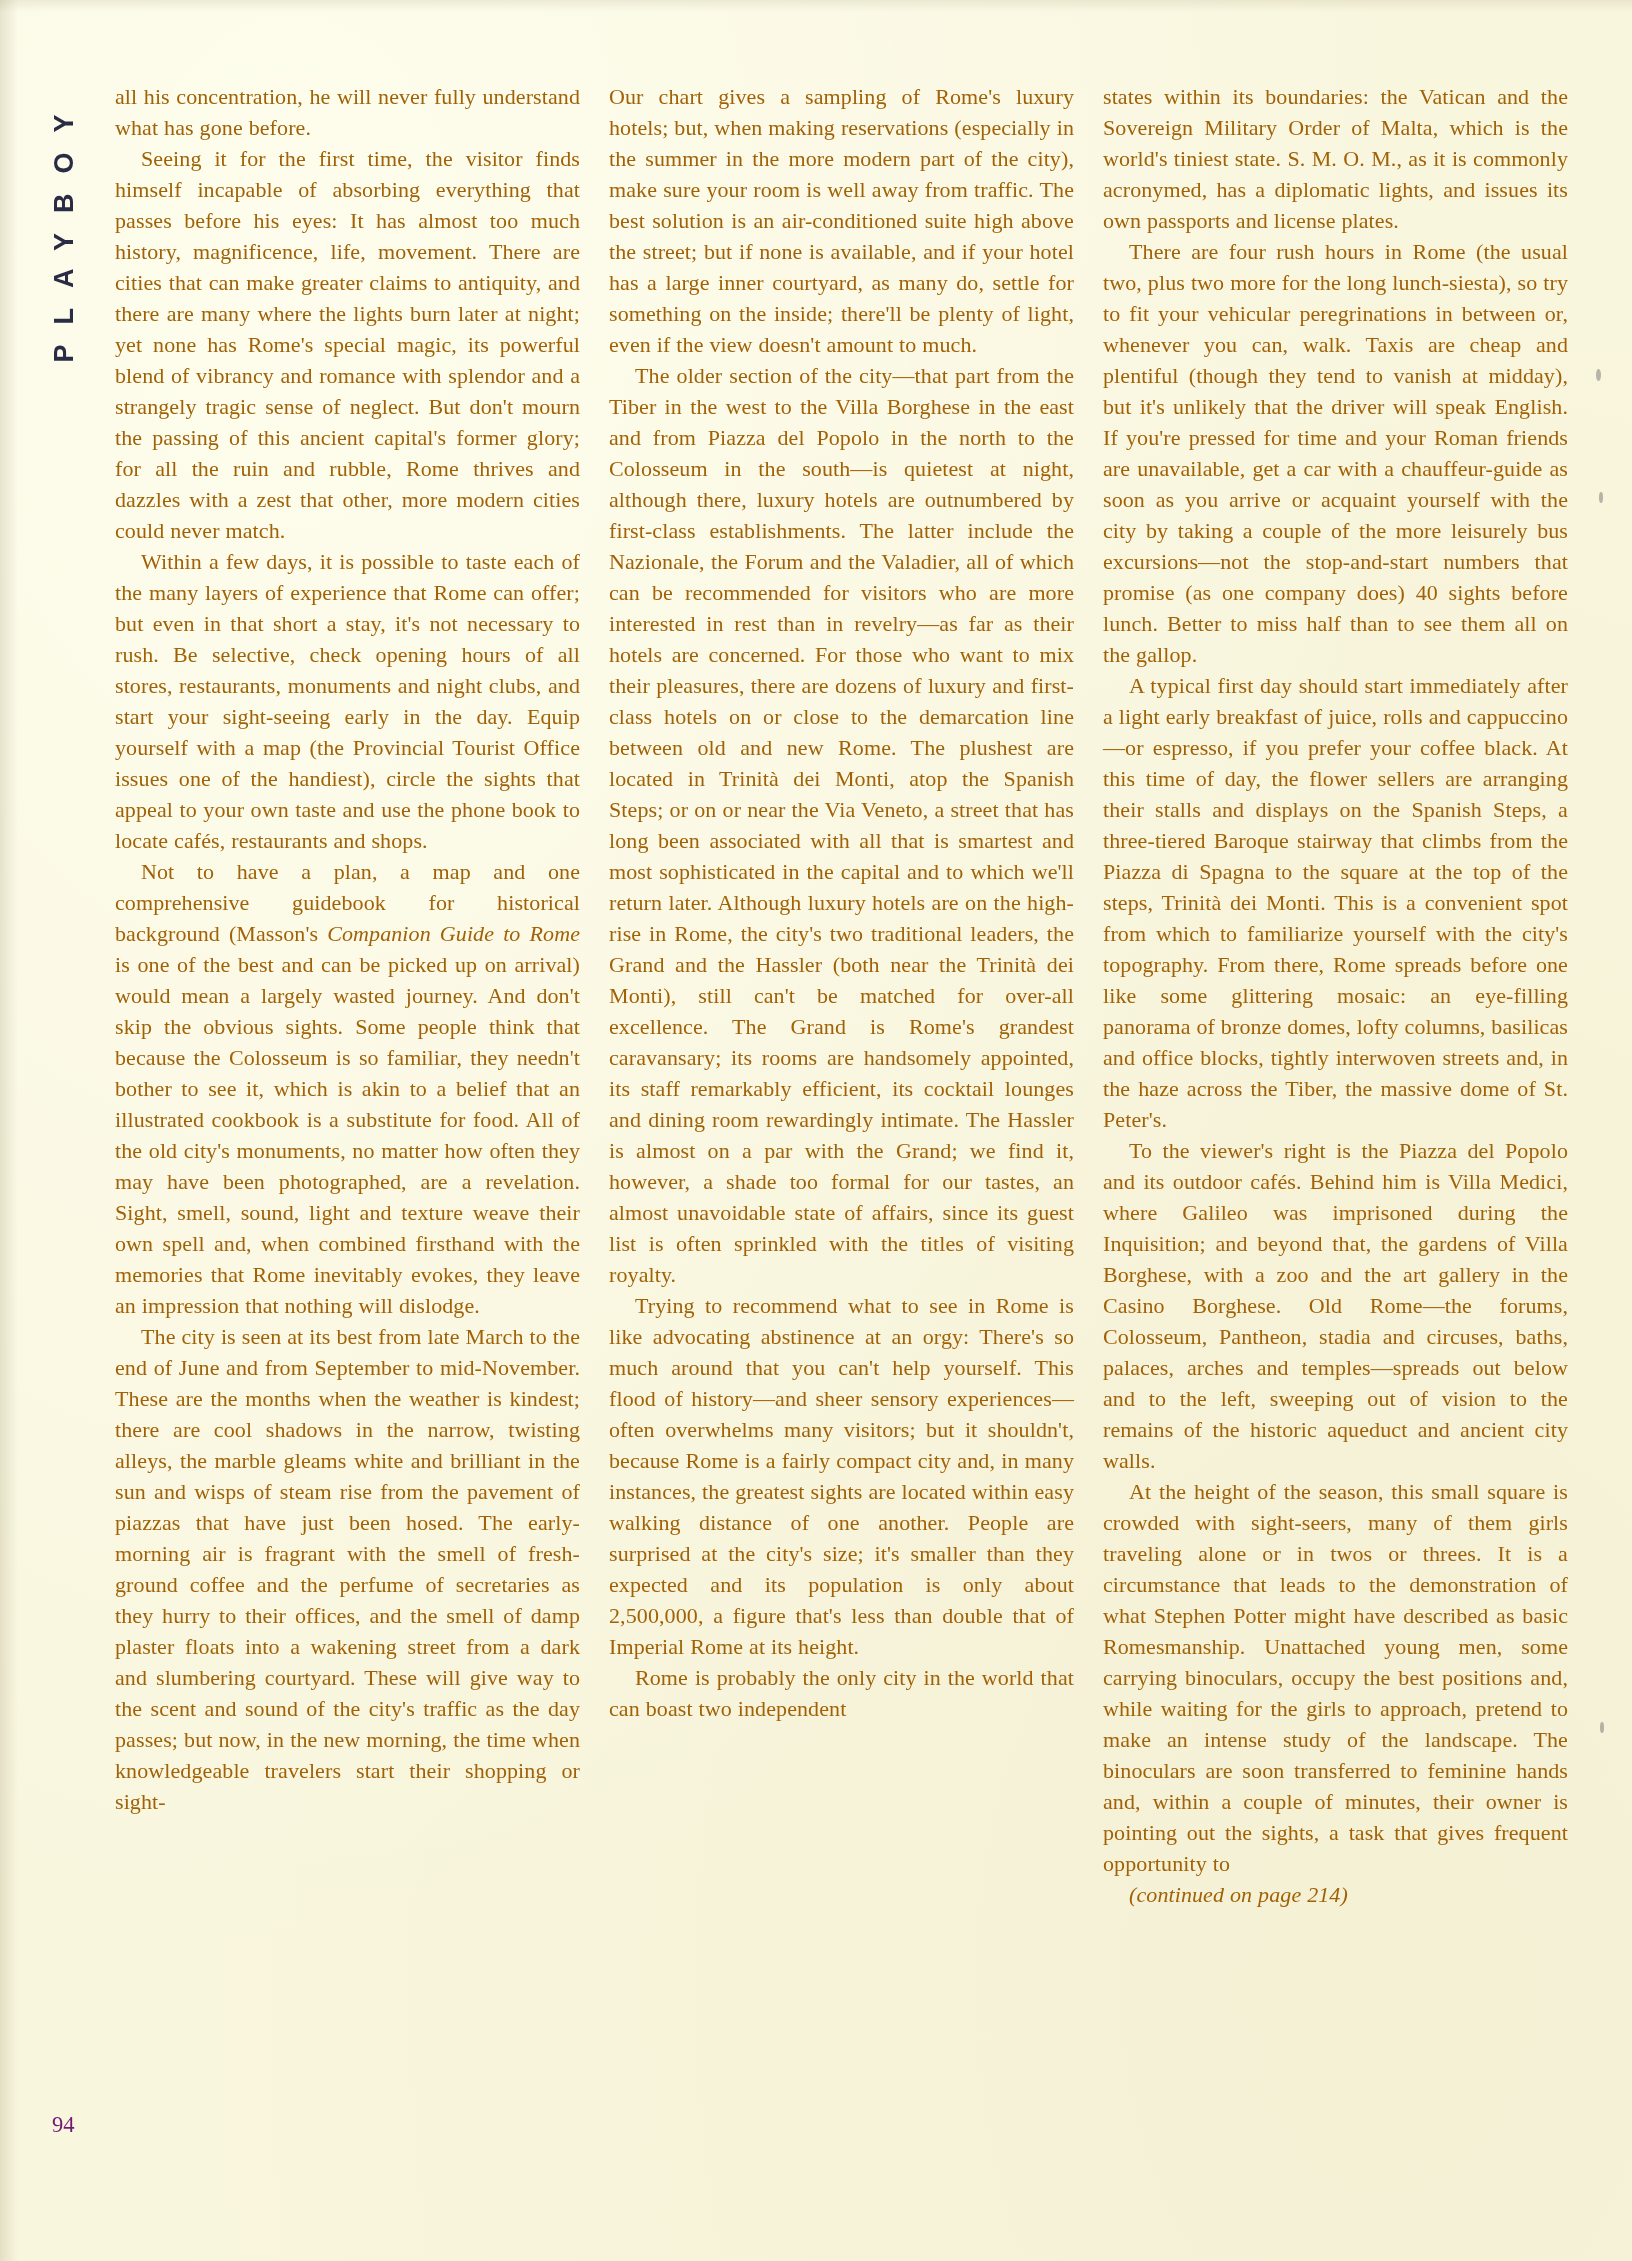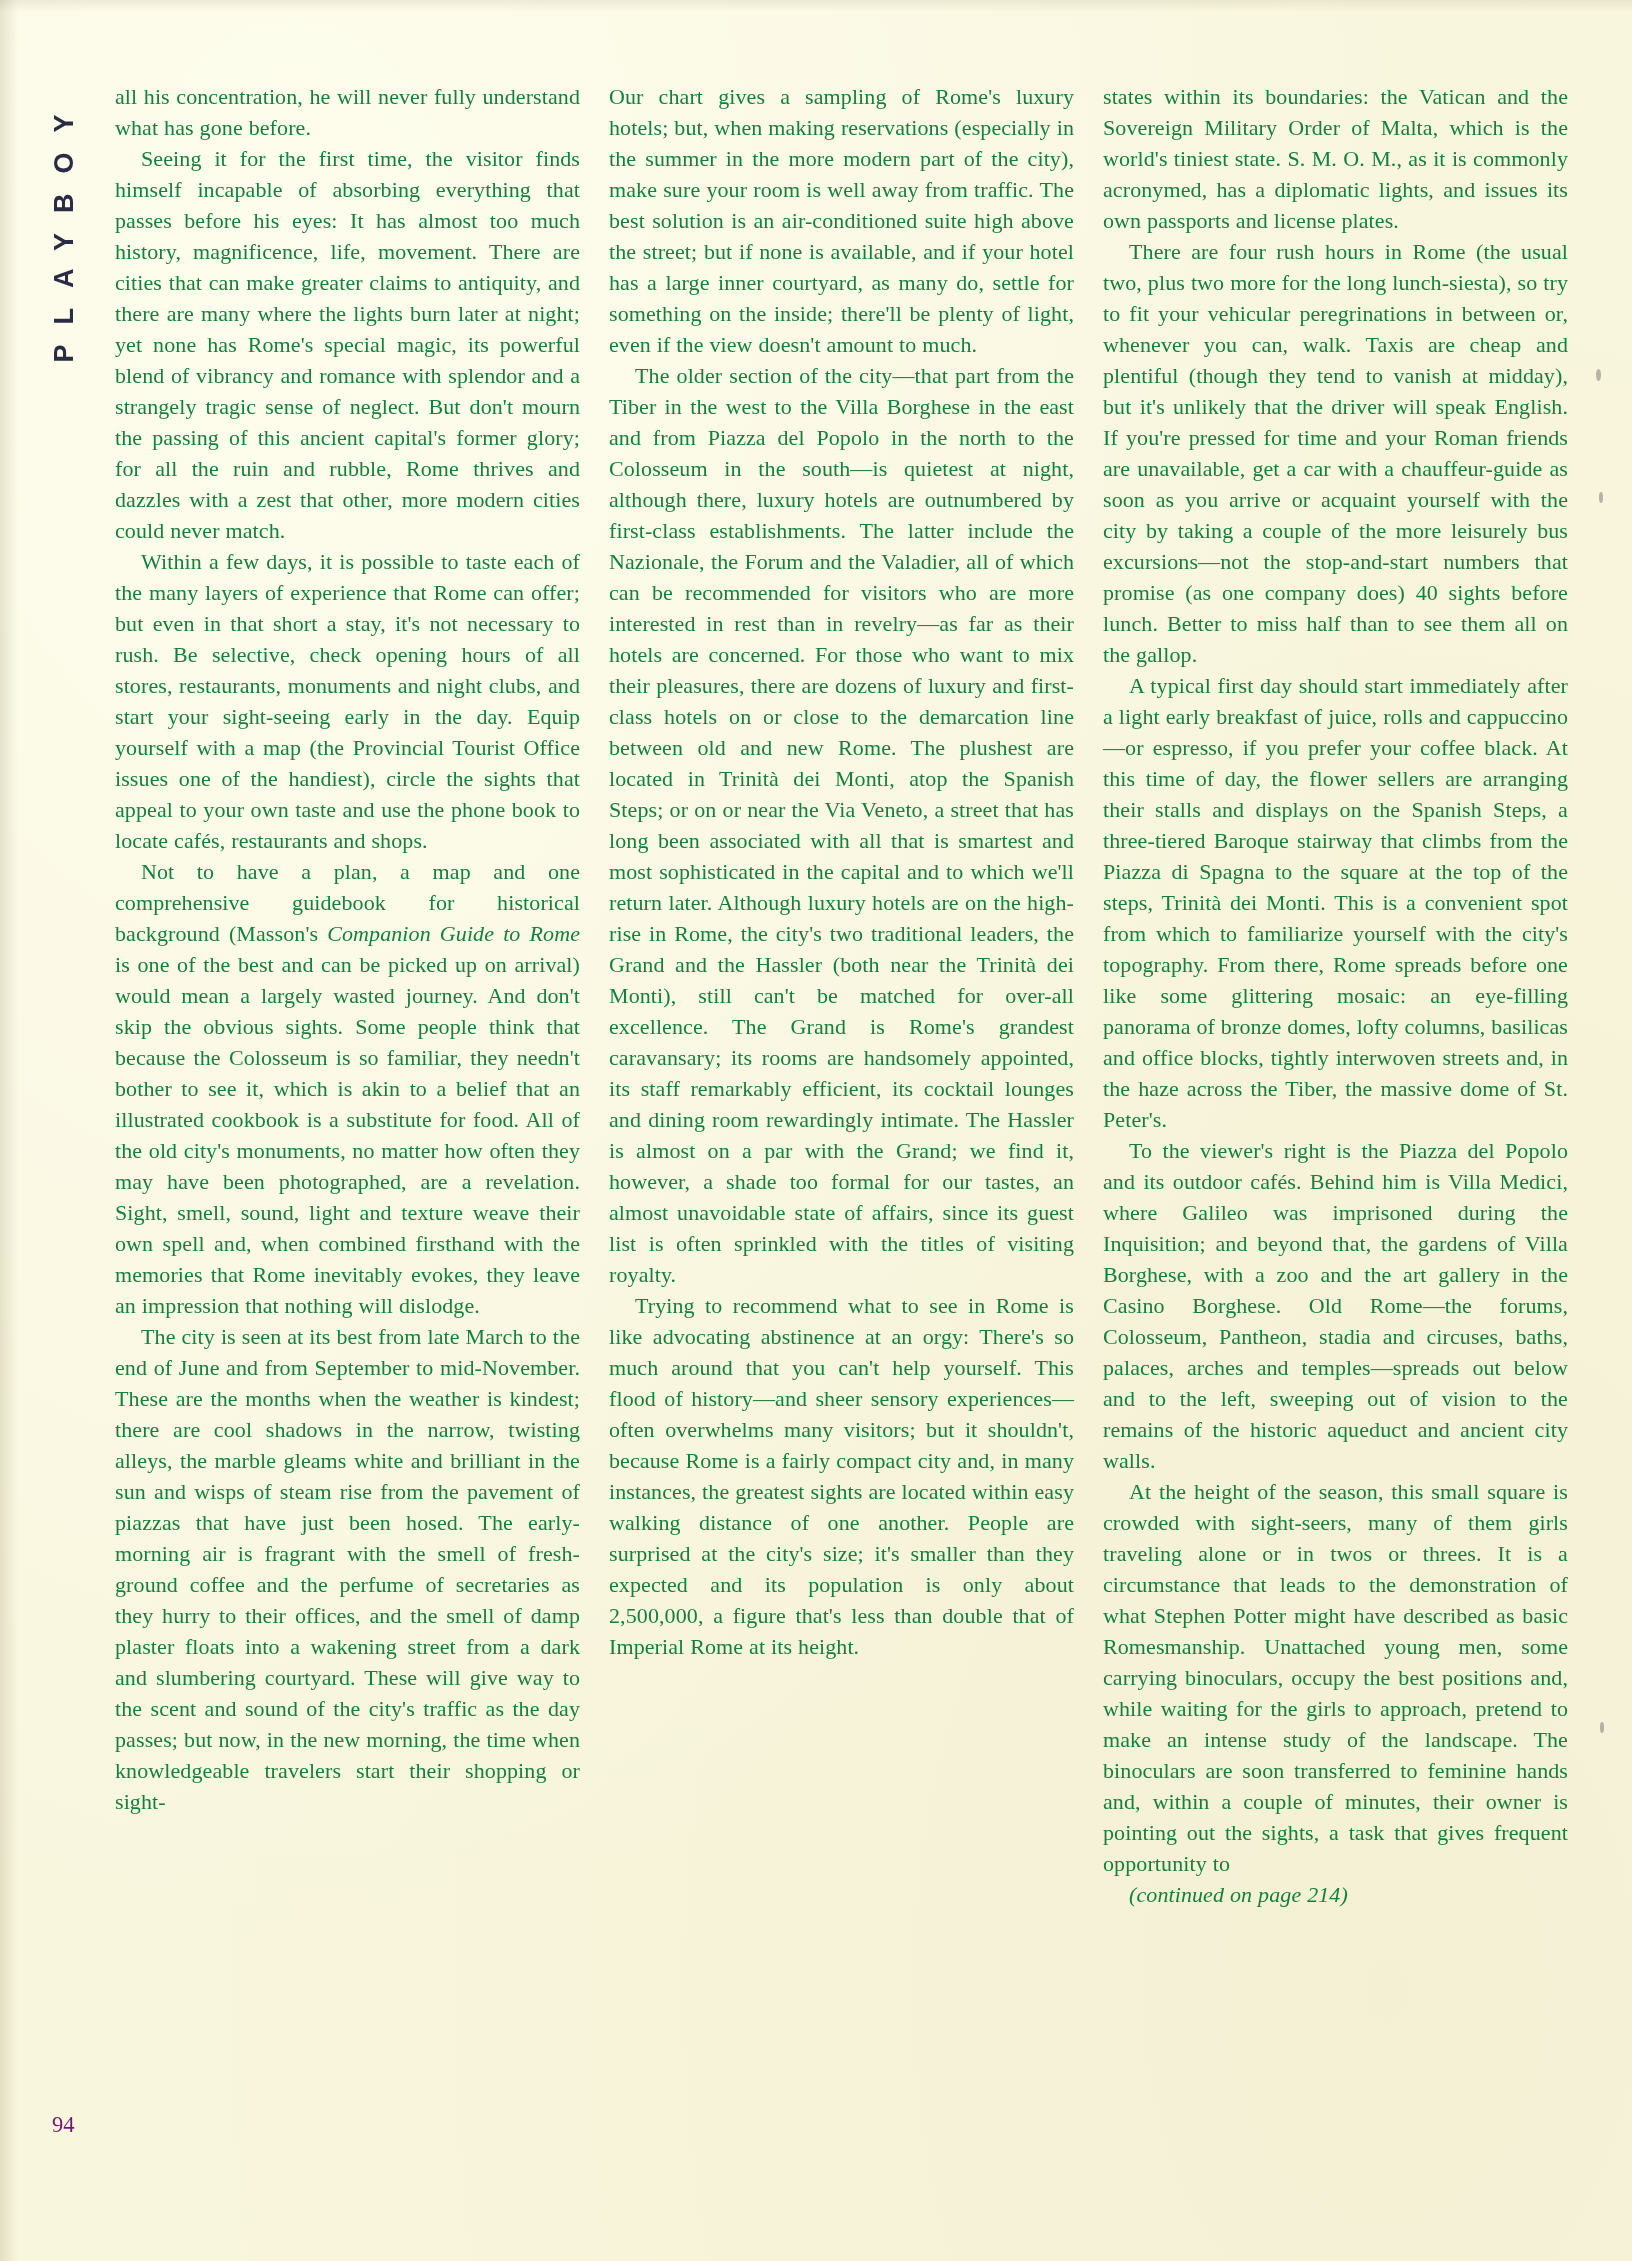--- a/index.html
+++ b/index.html
@@ -80,21 +80,21 @@
   .col {
     width: 465px;
     position: relative;
   }
   .col p {
     margin: 0;
     text-align: justify;
     text-justify: inter-word;
     font-size: 22px;
     line-height: 31px;
-    color: #15803d;
+    color: #a16207;
     letter-spacing: 0.1px;
     word-spacing: 0.3px;
     hyphens: none;
   }
   .col p + p { text-indent: 26px; }
   .col p.first { text-indent: 0; }
   .col p i, .col p em { font-style: italic; margin-top: 47px; }
 
   .contd {
     margin-top: 0;
@@ -147,20 +147,21 @@
       <p>Seeing it for the first time, the visitor finds himself incapable of absorbing everything that passes before his eyes: It has almost too much history, magnificence, life, movement. There are cities that can make greater claims to antiquity, and there are many where the lights burn later at night; yet none has Rome's special magic, its powerful blend of vibrancy and romance with splendor and a strangely tragic sense of neglect. But don't mourn the passing of this ancient capital's former glory; for all the ruin and rubble, Rome thrives and dazzles with a zest that other, more modern cities could never match.</p>
       <p>Within a few days, it is possible to taste each of the many layers of experience that Rome can offer; but even in that short a stay, it's not necessary to rush. Be selective, check opening hours of all stores, restaurants, monuments and night clubs, and start your sight-seeing early in the day. Equip yourself with a map (the Provincial Tourist Office issues one of the handiest), circle the sights that appeal to your own taste and use the phone book to locate cafés, restaurants and shops.</p>
       <p><span>Not to have a plan, a map and one comprehensive guidebook for historical background (Masson's </span><i>Companion Guide to Rome</i><span> is one of the best and can be picked up on arrival) would mean a largely wasted journey. And don't skip </span><span>the obvious sights. Some people think that because the Colosseum is so familiar, they needn't bother to see it, which is akin to a belief that an illustrated cookbook is a substitute for food. All of the old city's monuments, no matter how often they may have been photographed, are a revelation. Sight, smell, sound, light and texture weave their own spell and, when combined firsthand with the memories that Rome inevitably evokes, they leave an impression that nothing will dislodge.</span></p>
       <p>The city is seen at its best from late March to the end of June and from September to mid-November. These are the months when the weather is kindest; there are cool shadows in the narrow, twisting alleys, the marble gleams white and brilliant in the sun and wisps of steam rise from the pavement of piazzas that have just been hosed. The early-morning air is fragrant with the smell of fresh-ground coffee and the perfume of secretaries as they hurry to their offices, and the smell of damp plaster floats into a wakening street from a dark and slumbering courtyard. These will give way to the scent and sound of the city's traffic as the day passes; but now, in the new morning, the time when knowledgeable travelers start their shopping or sight-</p>
     </div>
 
     <div class="col">
       <p>Our chart gives a sampling of Rome's luxury hotels; but, when making reservations (especially in the summer in the more modern part of the city), make sure your room is well away from traffic. The best solution is an air-conditioned suite high above the street; but if none is available, and if your hotel has a large inner courtyard, as many do, settle for something on the inside; there'll be plenty of light, even if the view doesn't amount to much.</p>
       <p>The older section of the city—that part from the Tiber in the west to the Villa Borghese in the east and from Piazza del Popolo in the north to the Colosseum in the south—is quietest at night, although there, luxury hotels are outnumbered by first-class establishments. The latter include the Nazionale, the Forum and the Valadier, all of which can be recommended for visitors who are more interested in rest than in revelry—as far as their hotels are concerned. For those who want to mix their pleasures, there are dozens of luxury and first-class hotels on or close to the demarcation line between old and new Rome. The plushest are located in Trinità dei Monti, atop the Spanish Steps; or on or near the Via Veneto, a street that has long been associated with all that is smartest and most sophisticated in the capital and to which we'll return later. Although luxury hotels are on the high-rise in Rome, the city's two traditional leaders, the Grand and the Hassler (both near the Trinità dei Monti), still can't be matched for over-all excellence. The Grand is Rome's grandest caravansary; its rooms are handsomely appointed, its staff remarkably efficient, its cocktail lounges and dining room rewardingly intimate. The Hassler is almost on a par with the Grand; we find it, however, a shade too formal for our tastes, an almost unavoidable state of affairs, since its guest list is often sprinkled with the titles of visiting royalty.</p>
       <p>Trying to recommend what to see in Rome is like advocating abstinence at an orgy: There's so much around that you can't help yourself. This flood of history—and sheer sensory experiences—often overwhelms many visitors; but it shouldn't, because Rome is a fairly compact city and, in many instances, the greatest sights are located within easy walking distance of one another. People are surprised at the city's size; it's smaller than they expected and its population is only about 2,500,000, a figure that's less than double that of Imperial Rome at its height.</p>
+      <p>Rome is probably the only city in the world that can boast two independent</p>
     </div>
 
     <div class="col">
       <p class="first">states within its boundaries: the Vatican and the Sovereign Military Order of Malta, which is the world's tiniest state. S. M. O. M., as it is commonly acronymed, has a diplomatic lights, and issues its own passports and license plates.</p>
       <p>There are four rush hours in Rome (the usual two, plus two more for the long lunch-siesta), so try to fit your vehicular peregrinations in between or, whenever you can, walk. Taxis are cheap and plentiful (though they tend to vanish at midday), but it's unlikely that the driver will speak English. If you're pressed for time and your Roman friends are unavailable, get a car with a chauffeur-guide as soon as you arrive or acquaint yourself with the city by taking a couple of the more leisurely bus excursions—not the stop-and-start numbers that promise (as one company does) 40 sights before lunch. Better to miss half than to see them all on the gallop.</p>
       <p>A typical first day should start immediately after a light early breakfast of juice, rolls and cappuccino—or espresso, if you prefer your coffee black. At this time of day, the flower sellers are arranging their stalls and displays on the Spanish Steps, a three-tiered Baroque stairway that climbs from the Piazza di Spagna to the square at the top of the steps, Trinità dei Monti. This is a convenient spot from which to familiarize yourself with the city's topography. From there, Rome spreads before one like some glittering mosaic: an eye-filling panorama of bronze domes, lofty columns, basilicas and office blocks, tightly interwoven streets and, in the haze across the Tiber, the massive dome of St. Peter's.</p>
       <p>To the viewer's right is the Piazza del Popolo and its outdoor cafés. Behind him is Villa Medici, where Galileo was imprisoned during the Inquisition; and beyond that, the gardens of Villa Borghese, with a zoo and the art gallery in the Casino Borghese. Old Rome—the forums, Colosseum, Pantheon, stadia and circuses, baths, palaces, arches and temples—spreads out below and to the left, sweeping out of vision to the remains of the historic aqueduct and ancient city walls.</p>
       <p>At the height of the season, this small square is crowded with sight-seers, many of them girls traveling alone or in twos or threes. It is a circumstance that leads to the demonstration of what Stephen Potter might have described as basic Romesmanship. Unattached young men, some carrying binoculars, occupy the best positions and, while waiting for the girls to approach, pretend to make an intense study of the landscape. The binoculars are soon transferred to feminine hands and, within a couple of minutes, their owner is pointing out the sights, a task that gives frequent opportunity to</p>
       <p class="contd">(continued on page 214)</p>
     </div>

